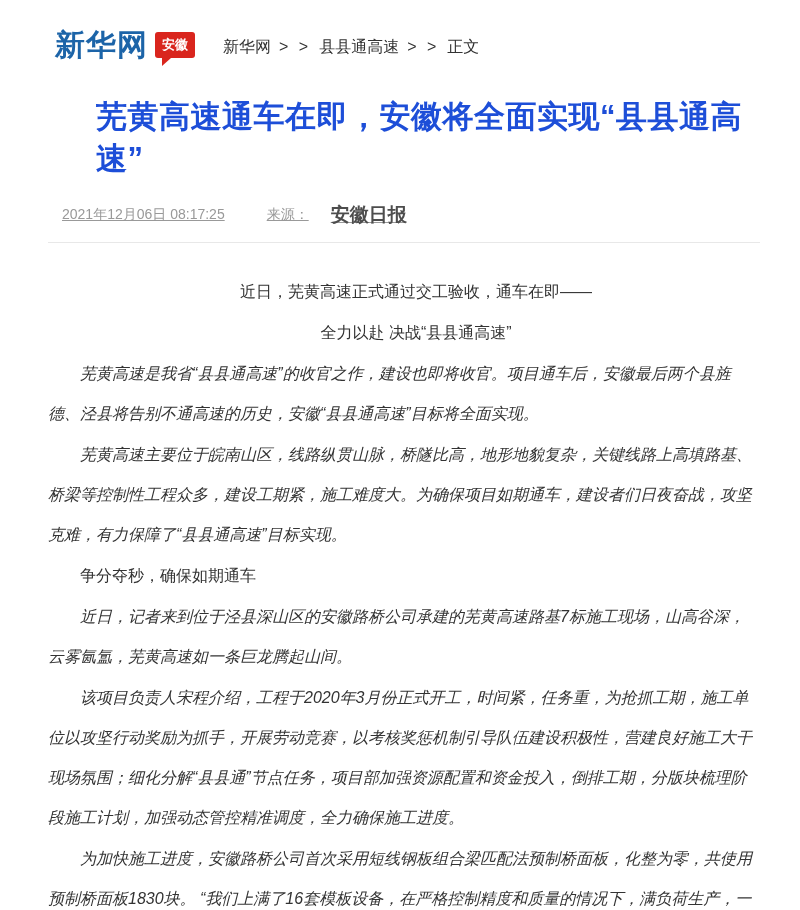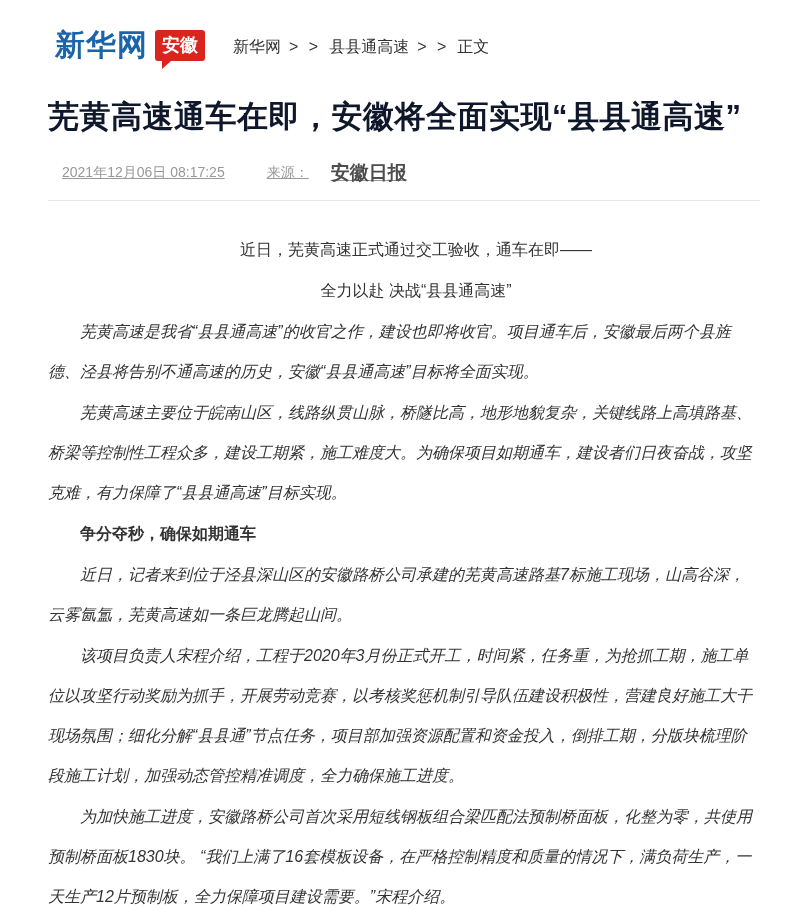--- a/index.html
+++ b/index.html
@@ -27,21 +27,21 @@
     font-weight: 900;
     color: #1c64a8;
     letter-spacing: 1px;
     line-height: 1;
   }
   .logo-badge {
     position: relative;
     margin-left: 7px;
     background: #d9251d;
     color: #ffffff;
-    font-size: 18px;
+    font-size: 13px;
     font-weight: 700;
     line-height: 1;
     padding: 6px 7px 7px 7px;
     border-radius: 3px;
   }
   .logo-badge::after {
     content: "";
     position: absolute;
     left: 7px;
     bottom: -8px;
@@ -59,23 +59,24 @@
   }
   .breadcrumb .crumb { color: #333333; text-decoration: none; }
   .breadcrumb .crumb.link { cursor: pointer; }
   .breadcrumb .sep { margin: 0 8px; color: #333333; letter-spacing: 3px; }
 
   
   .article-head { padding: 32px 40px 0 48px; }
   .article-title {
     font-size: 31px;
     font-weight: 700;
-    color: #0f172a;
+    color: #1d4ed8;
     line-height: 1.35;
     letter-spacing: 0.5px;
+    margin-left: 48px;
   }
   .article-meta {
     margin-top: 22px;
     padding-left: 14px;
     font-size: 14px;
     color: #999999;
     display: flex;
     align-items: center;
     text-decoration: underline;
   }
@@ -99,21 +100,21 @@
     color: #333333;
     font-size: 16px;
   }
   .article-body p {
     line-height: 40px;
     margin: 1px 8px;
   }
   .p-body { text-indent: 2em; font-style: italic; }
   .p-center { text-align: center; text-indent: 2em; }
   .p-center-bold { text-align: center; text-indent: 2em; font-weight: 400; margin-top: 10px; }
-  .p-subhead { font-weight: 700; text-indent: 2em; }
+  .p-subhead { font-weight: 400; text-indent: 2em; }
 </style>
 </head>
 <body>
 
 <div>
 
   <div class="site-header">
     <a class="logo">
       <span class="logo-brand">新华网</span>
       <span class="logo-badge">安徽</span>

